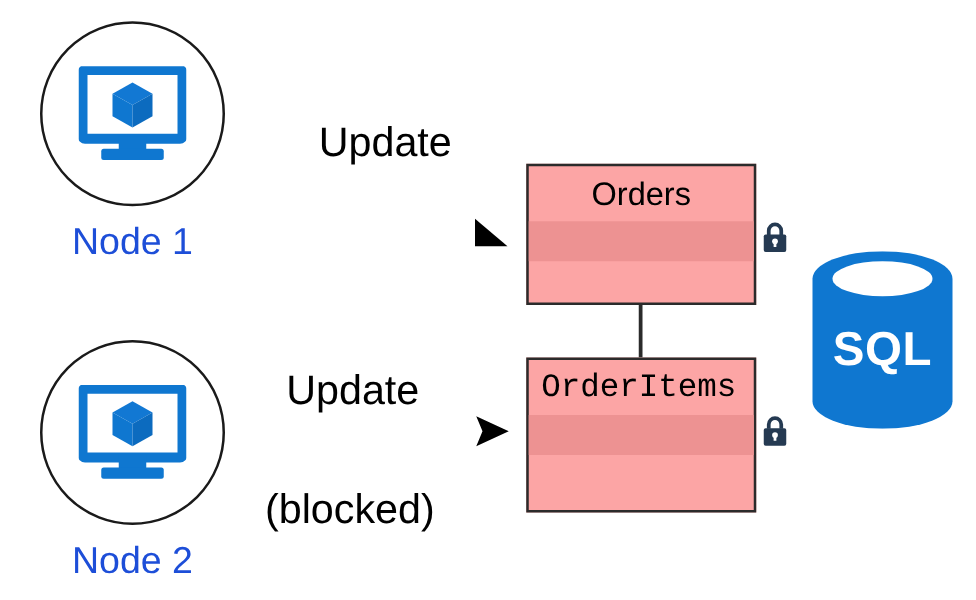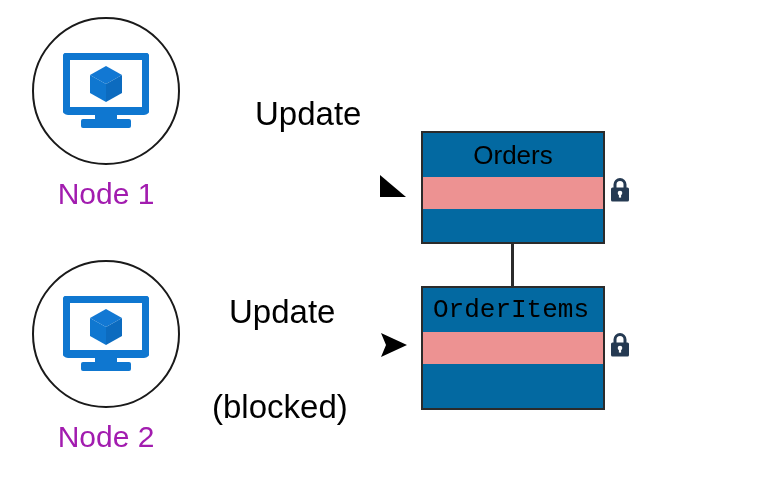--- a/index.html
+++ b/index.html
@@ -35,21 +35,21 @@
     top: 50%;
     transform: translate(-50%, -50%);
     width: 86px;
     height: 76px;
   }
   .node-label {
     position: absolute;
     width: 200px;
     text-align: center;
     font-size: 30px;
-    color: #a21caf;
+    color: #1d4ed8;
     letter-spacing: 0px;
     white-space: nowrap;
   }
 
   
   .arrow {
     position: absolute;
     width: 30px;
     height: 30px;
   }
@@ -60,21 +60,21 @@
     font-size: 33px;
     color: #000000;
     white-space: nowrap;
   }
 
   
   .table-box {
     position: absolute;
     box-sizing: border-box;
     border: 2.5px solid #2b2b2b;
-    background: #0369a1;
+    background: #fca5a5;
   }
   .table-title {
     position: absolute;
     top: 0;
     left: 0;
     right: 0;
     height: 44px;
     line-height: 44px;
     font-size: 26px;
     color: #000000;
@@ -134,21 +134,21 @@
             <path d="M0,-17 L16,-8 L0,1 L-16,-8 Z" fill="#1278D3"></path>
             <path d="M-16,-8 L0,1 L0,19 L-16,10 Z" fill="#0F77D0"></path>
             <path d="M16,-8 L0,1 L0,19 L16,10 Z" fill="#0C6BBF"></path>
           </g>
         </svg>
       </span>
     </div>
     <div class="node-label" style="left:-26px; top:160px;">Node 1</div>
   </div>
 
-  <div class="node-group" style="left:32px; top:260px; width:200px; height:200px;">
+  <div class="node-group" style="left:32px; top:272px; width:200px; height:200px;">
     <div class="node-circle" style="left:0px; top:0px;">
       <span class="node-icon">
         <svg viewBox="0 0 86 76" width="86" height="76" xmlns="http://www.w3.org/2000/svg">
           <rect x="3" y="3" width="80" height="55" rx="2" fill="none" stroke="#0F77D0" stroke-width="8"></rect>
           <rect x="32" y="56" width="22" height="12" fill="#0F77D0"></rect>
           <rect x="18" y="66" width="50" height="9" rx="2" fill="#0F77D0"></rect>
           <g transform="translate(43,30)">
             <path d="M0,-17 L16,-8 L0,1 L-16,-8 Z" fill="#1278D3"></path>
             <path d="M-16,-8 L0,1 L0,19 L-16,10 Z" fill="#0F77D0"></path>
             <path d="M16,-8 L0,1 L0,19 L16,10 Z" fill="#0C6BBF"></path>
@@ -195,14 +195,23 @@
   </div>
   <span class="lock-icon" style="left:609px; top:332px;">
     <svg viewBox="0 0 22 26" width="22" height="26" xmlns="http://www.w3.org/2000/svg">
       <path d="M6,11 V7.5 a5,5 0 0 1 10,0 V11" fill="none" stroke="#253A52" stroke-width="3"></path>
       <rect x="2" y="10.5" width="18" height="14" rx="1.5" fill="#253A52"></rect>
       <circle cx="11" cy="16" r="2.3" fill="#ffffff"></circle>
       <rect x="9.9" y="16" width="2.2" height="4.6" fill="#ffffff"></rect>
     </svg>
   </span>
 
+  <div class="sql-db" style="left:648px; top:201px;">
+    <span>
+      <svg viewBox="0 0 116 142" width="116" height="142" xmlns="http://www.w3.org/2000/svg">
+        <path d="M2,22 a56,22 0 0 1 112,0 V120 a56,22 0 0 1 -112,0 Z" fill="#0F77D0"></path>
+        <ellipse cx="58" cy="22" rx="40" ry="14" fill="#ffffff"></ellipse>
+      </svg>
+    </span>
+    <div class="sql-text" style="top:58px;">SQL</div>
+  </div>
 
 </div>
 
 </body></html>

